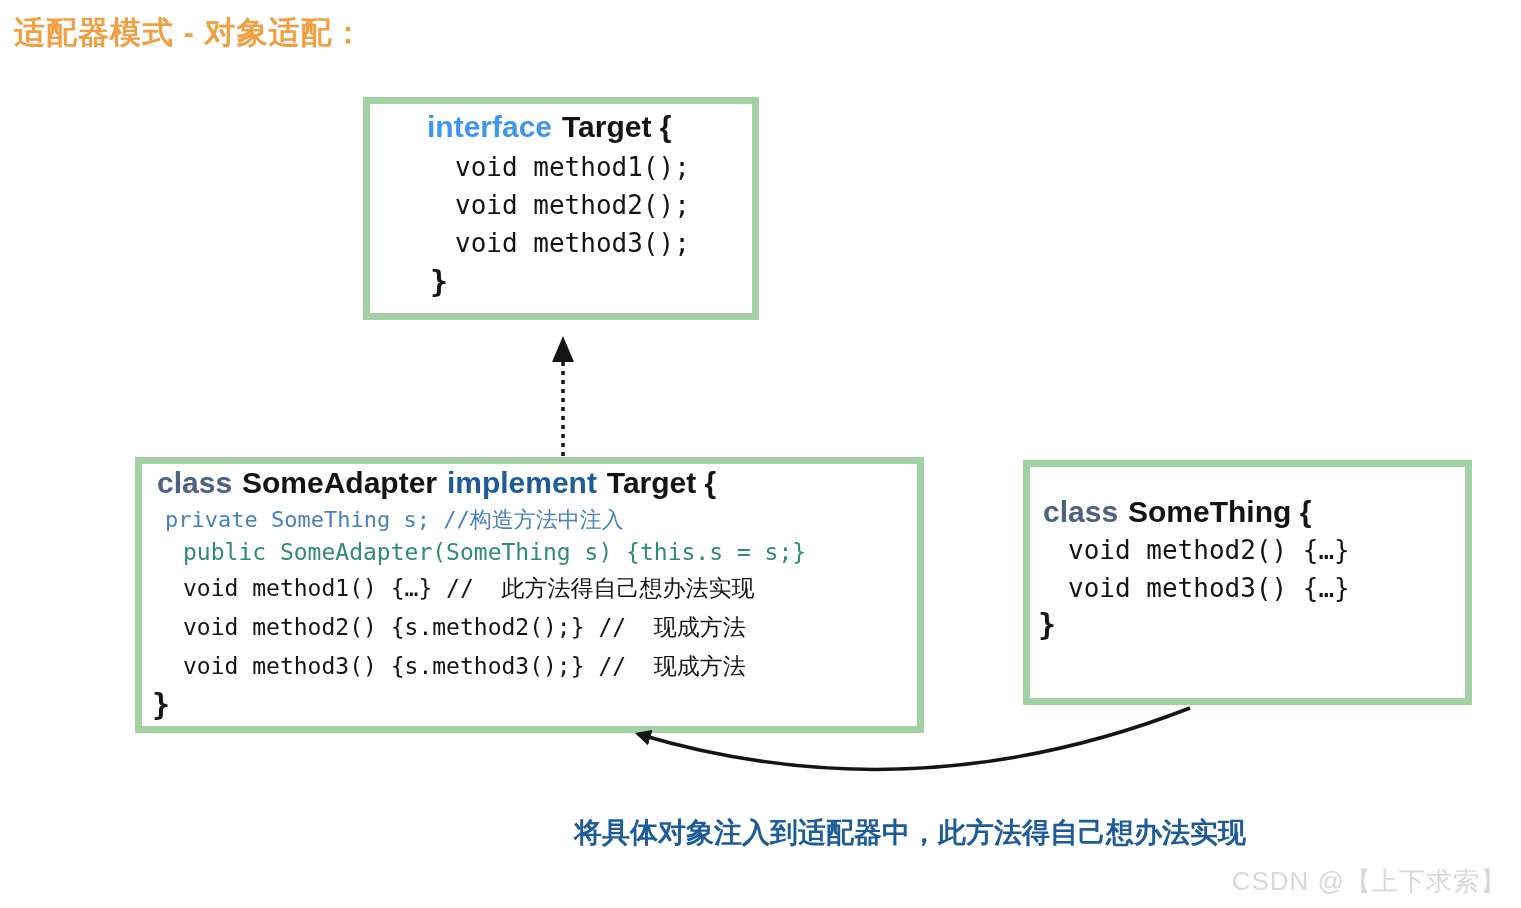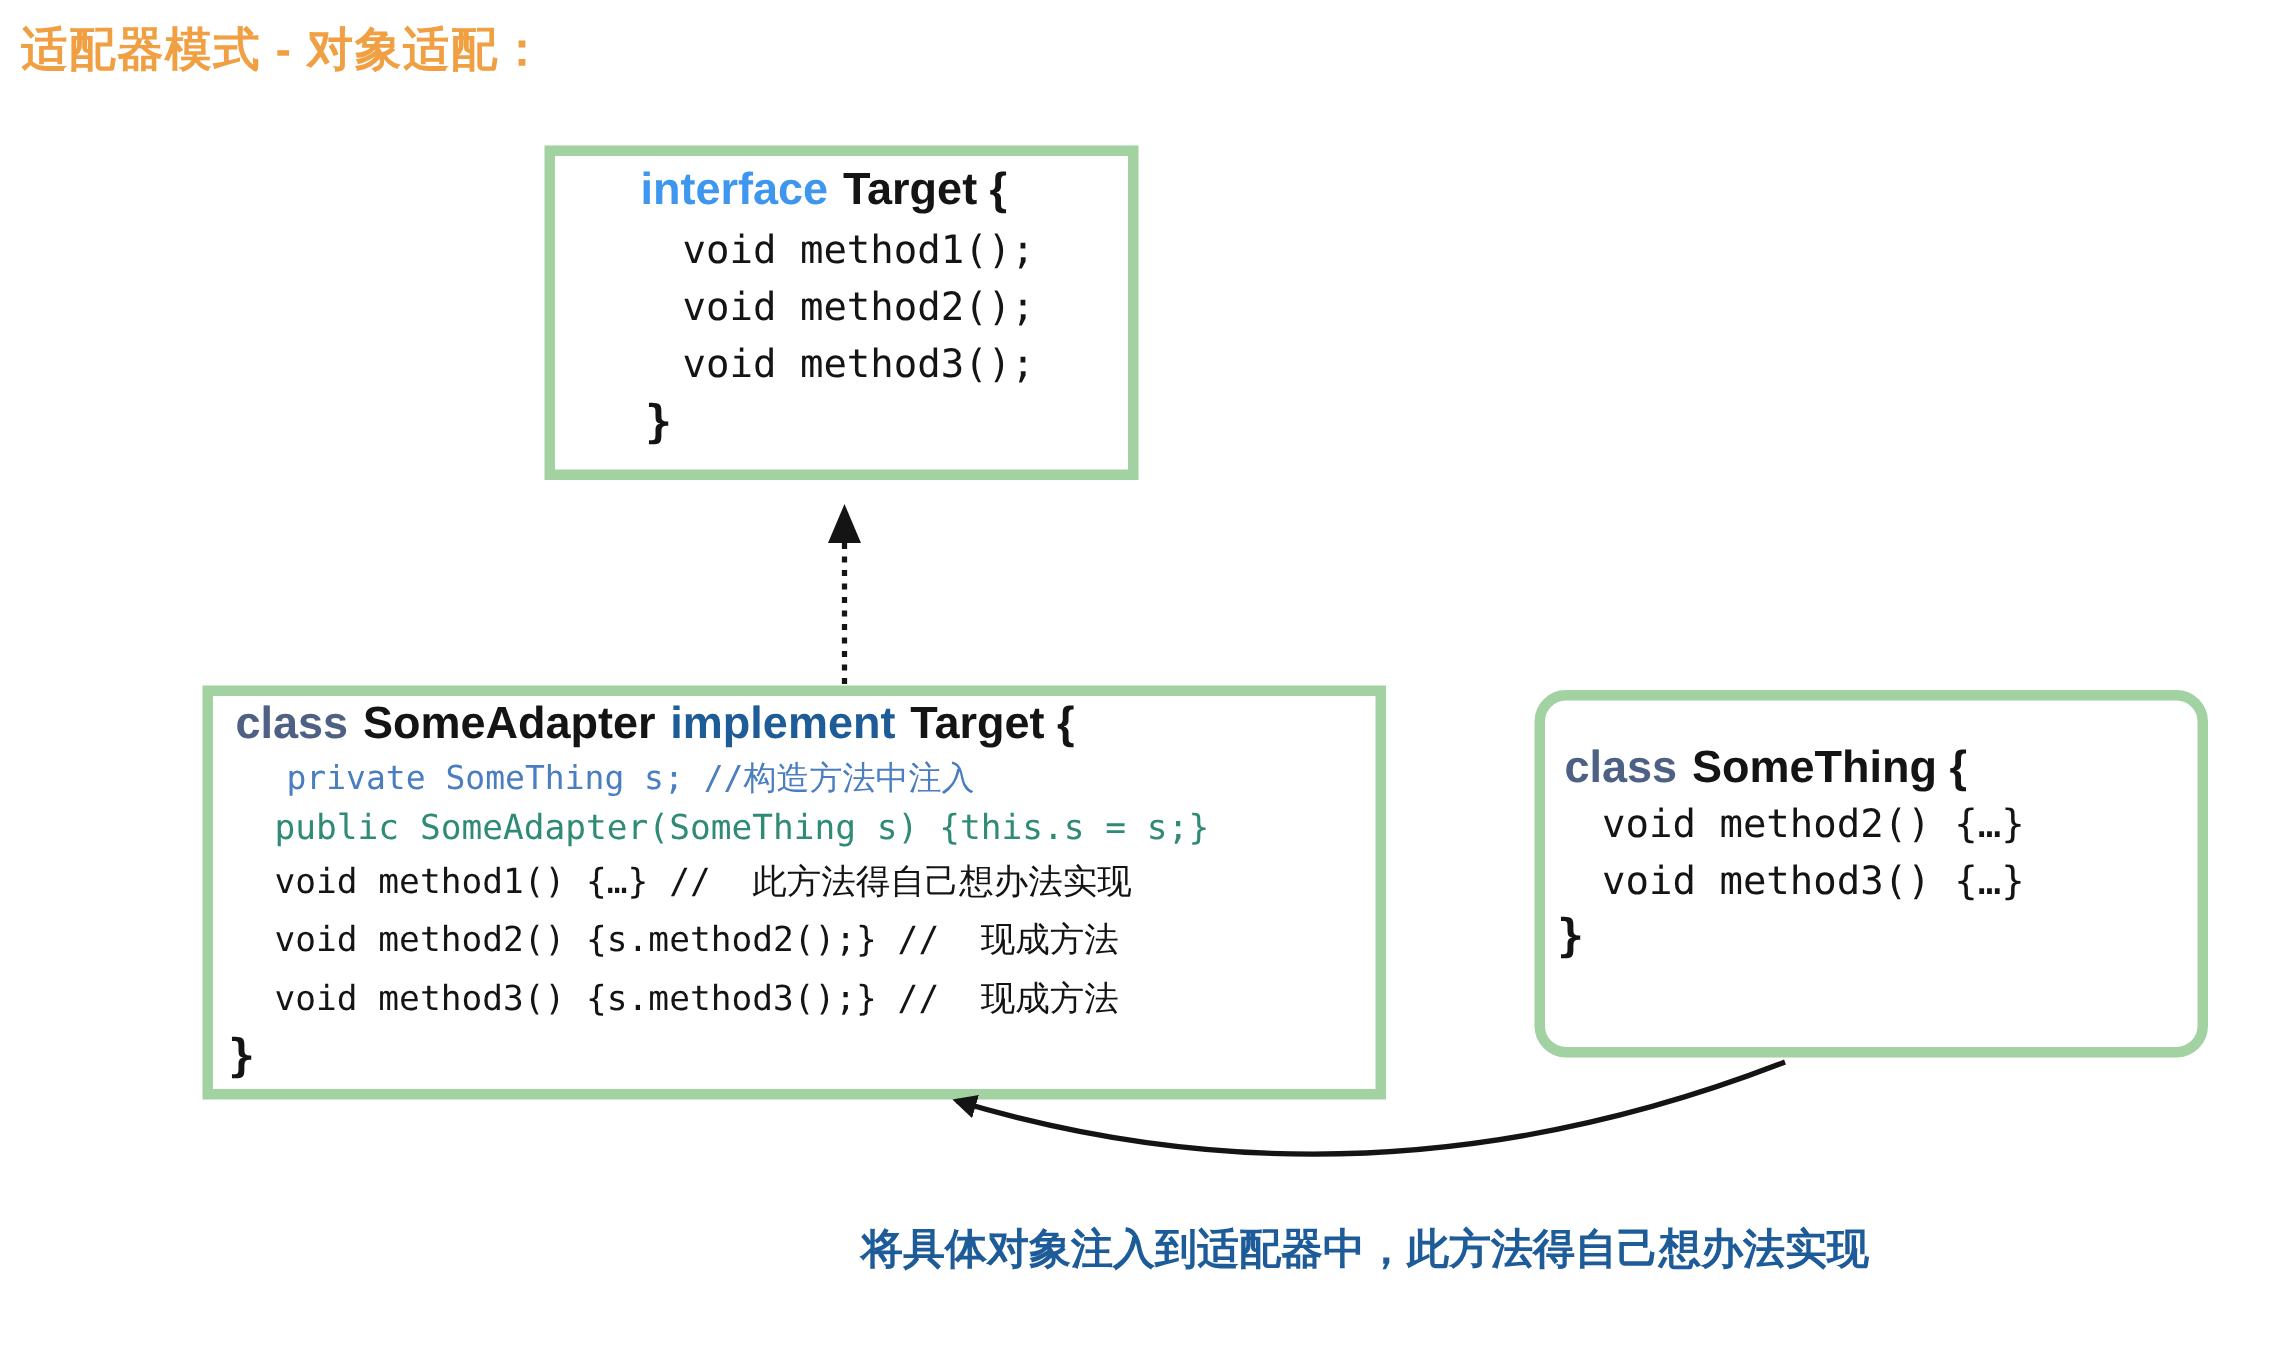--- a/index.html
+++ b/index.html
@@ -56,27 +56,27 @@
 
   
   .target-box{left:363px;top:97px;width:396px;height:223px;}
   .target-box .box-header{margin:6px 0 4px 57px;}
   .target-box .code{margin-left:85px;font-size:26px;line-height:38px;}
   .target-box .close-brace{margin:2px 0 0 60px;}
 
   
   .adapter-box{left:135px;top:457px;width:789px;height:276px;}
   .adapter-box .box-header{margin:2px 0 4px 15px;}
-  .line-field{margin-left:49px;font-size:22px;line-height:31px;color:var(--field-blue,#4A7EC0);}
+  .line-field{margin-left:23px;font-size:22px;line-height:31px;color:var(--field-blue,#4A7EC0);}
   .line-ctor{margin-left:41px;font-size:23px;line-height:34px;color:var(--ctor-teal,#2F8A76);}
   .adapter-box .line-method{margin-left:41px;font-size:23px;line-height:39px;}
   .adapter-box .close-brace{margin:1px 0 0 10px;}
 
   
-  .something-box{left:1023px;top:460px;width:449px;height:245px;border-radius:21px;}
+  .something-box{left:1023px;top:460px;width:449px;height:245px;}
   .something-box .box-header{margin:28px 0 2px 13px;}
   .something-box .code{margin-left:38px;font-size:26px;line-height:38px;}
   .something-box .close-brace{margin:0 0 0 8px;}
 
   .arrow-svg{position:absolute;display:block;}
   .arrow-up{left:540px;top:330px;}
   .arrow-curve{left:612px;top:698px;}
 
   .caption{
     position:absolute;left:520px;top:814px;width:780px;
@@ -131,14 +131,15 @@
     <defs>
       <marker id="ah" viewBox="0 0 10 10" refX="8" refY="5" markerWidth="4.6" markerHeight="4.6" orient="auto">
         <path d="M 0 0 L 10 5 L 0 10 z" fill="var(--arrow-black,#141414)"></path>
       </marker>
     </defs>
     <path d="M 578 10 Q 300 118 26 36" fill="none" stroke="var(--arrow-black,#141414)" stroke-width="3.5" marker-end="url(#ah)"></path>
   </svg>
 
   <div class="caption">将具体对象注入到适配器中，此方法得自己想办法实现</div>
 
+  <div class="watermark">CSDN @【上下求索】</div>
 
 </div>
 
 </body></html>

